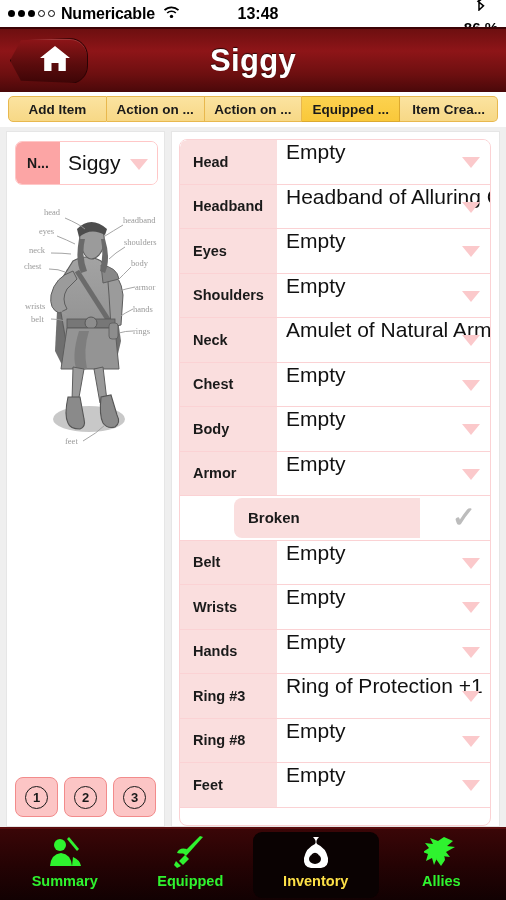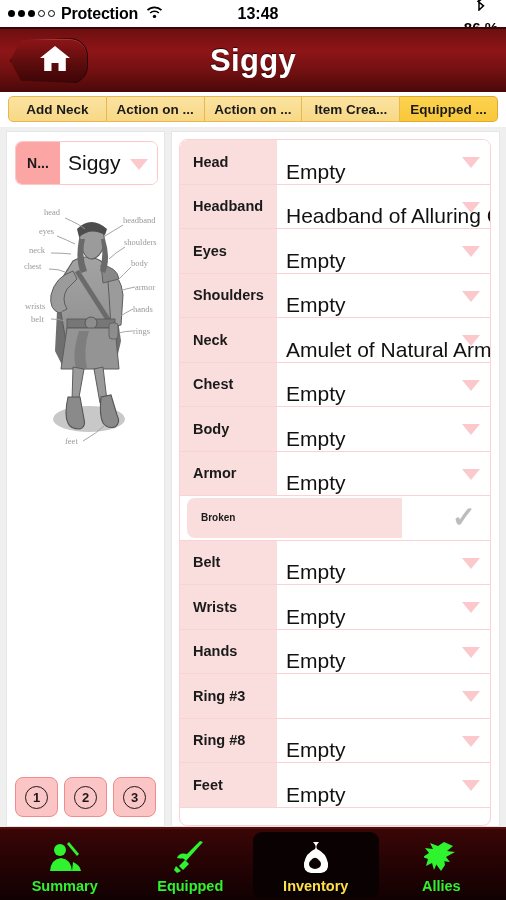--- a/index.html
+++ b/index.html
@@ -196,21 +196,21 @@
     width: 97px;
     background: #fadede;
     display: flex; align-items: center;
     padding-left: 13px;
     font-size: 14.5px; font-weight: bold; color: #1a1a1a;
     white-space: nowrap; overflow: hidden;
   }
   .slot-row:first-child .slot-label { border-radius: 7px 0 0 0; }
   .slot-value {
     flex: 1;
-    display: flex; align-items: flex-end;
+    display: flex; align-items: flex-start;
     padding-left: 9px; padding-right: 30px;
     font-size: 21px; color: #111;
     white-space: nowrap; overflow: hidden;
     position: relative;
   }
   .slot-caret {
     width: 0; height: 0;
     border-left: 9px solid transparent;
     border-right: 9px solid transparent;
     border-top: 11px solid #fbc9cb;
@@ -219,26 +219,26 @@
 
   
   .sub-row {
     height: 44.5px;
     display: flex; align-items: center;
     background: #fff;
     border-bottom: 1px solid #fbd2d4;
     padding-left: 7px;
   }
   .sub-label {
-    width: 215px; height: 40px;
+    width: 186px; height: 40px;
     background: #fadede;
     border-radius: 8px 0 0 8px;
     display: flex; align-items: center;
     padding-left: 14px;
-    font-size: 10px; font-weight: bold; color: #1a1a1a;
+    font-size: 15px; font-weight: bold; color: #1a1a1a; margin-left: 47px;
   }
   .sub-check {
     margin-left: auto; margin-right: 14px;
     color: #bcbcbc;
     font-size: 29px; line-height: 1;
     font-weight: bold;
   }
 
   
   .scroll-track {
@@ -251,21 +251,21 @@
     position: absolute; bottom: 0; left: 0; right: 0;
     height: 73px;
     background: linear-gradient(to bottom, #3a0607 0%, #250304 50%, #120102 100%);
     border-top: 2px solid #5a0c0d;
     display: flex; align-items: stretch;
     padding: 3px 2px 2px 2px;
   }
   .tab {
     flex: 1;
     display: flex; flex-direction: column;
-    align-items: center; justify-content: flex-end;
+    align-items: center; justify-content: flex-start;
     padding-bottom: 4px;
     color: #2ff32f;
     font-size: 14.5px; font-weight: bold;
     border-radius: 9px;
     gap: 1px;
   }
   .tab.active { background: #0a0202; color: #fde047; }
   .tab-ico { height: 40px; display: flex; align-items: center; justify-content: center; }
   .dots3 { display: flex; gap: 6px; align-items: center; }
   .dots3 i { width: 11px; height: 11px; border-radius: 50%; background: #2ff32f; display: block; }
@@ -275,21 +275,21 @@
 
 <div class="statusbar">
   <div class="sb-left">
     <span class="dots">
       <i class="dot"></i>
         <i class="dot"></i>
         <i class="dot"></i>
         <i class="dot hollow"></i>
         <i class="dot hollow"></i>
     </span>
-    <span class="carrier">Protection</span>
+    <span class="carrier">Numericable</span>
     <span class="wifi">
       <svg width="17" height="13" viewBox="0 0 17 13">
           <g fill="none" stroke="#000" stroke-width="1.7">
         <path d="M1.5 4.2a10 10 0 0 1 14 0"></path>
             <path d="M4.2 7a6.2 6.2 0 0 1 8.6 0"></path>
           </g>
         <circle cx="8.5" cy="10.4" r="1.7" fill="#000"></circle>
         </svg>
     </span>
   </div>
@@ -317,25 +317,25 @@
     <span class="home-icon">
       <svg width="34" height="30" viewBox="0 0 34 30">
         <path d="M17 2L2 14h4.2v13h7.3v-8h7v8h7.3V14H32z" fill="#ffffff"></path>
       </svg>
     </span>
   </div>
   <div class="nav-title">Siggy</div>
 </div>
 
 <div class="segbar">
-  <div class="seg">Add Neck</div>
+  <div class="seg">Add Item</div>
   <div class="seg">Action on ...</div>
   <div class="seg">Action on ...</div>
+  <div class="seg active">Equipped ...</div>
   <div class="seg">Item Crea...</div>
-  <div class="seg active">Equipped ...</div>
 </div>
 
 <div class="content">
 
   <div class="left-panel">
 
     <div class="name-row">
       <div class="name-label">N...</div>
       <div class="name-value">
         <span>Siggy</span>
@@ -511,20 +511,21 @@
         <div class="slot-row">
           <div class="slot-label">Hands</div>
           <div class="slot-value">
             <span>Empty</span>
             <span class="slot-caret"></span>
           </div>
         </div>
         <div class="slot-row">
           <div class="slot-label">Ring #3</div>
           <div class="slot-value">
+            <span>Ring of Protection +1</span>
             <span class="slot-caret"></span>
           </div>
         </div>
         <div class="slot-row">
           <div class="slot-label">Ring #8</div>
           <div class="slot-value">
             <span>Empty</span>
             <span class="slot-caret"></span>
           </div>
         </div>

